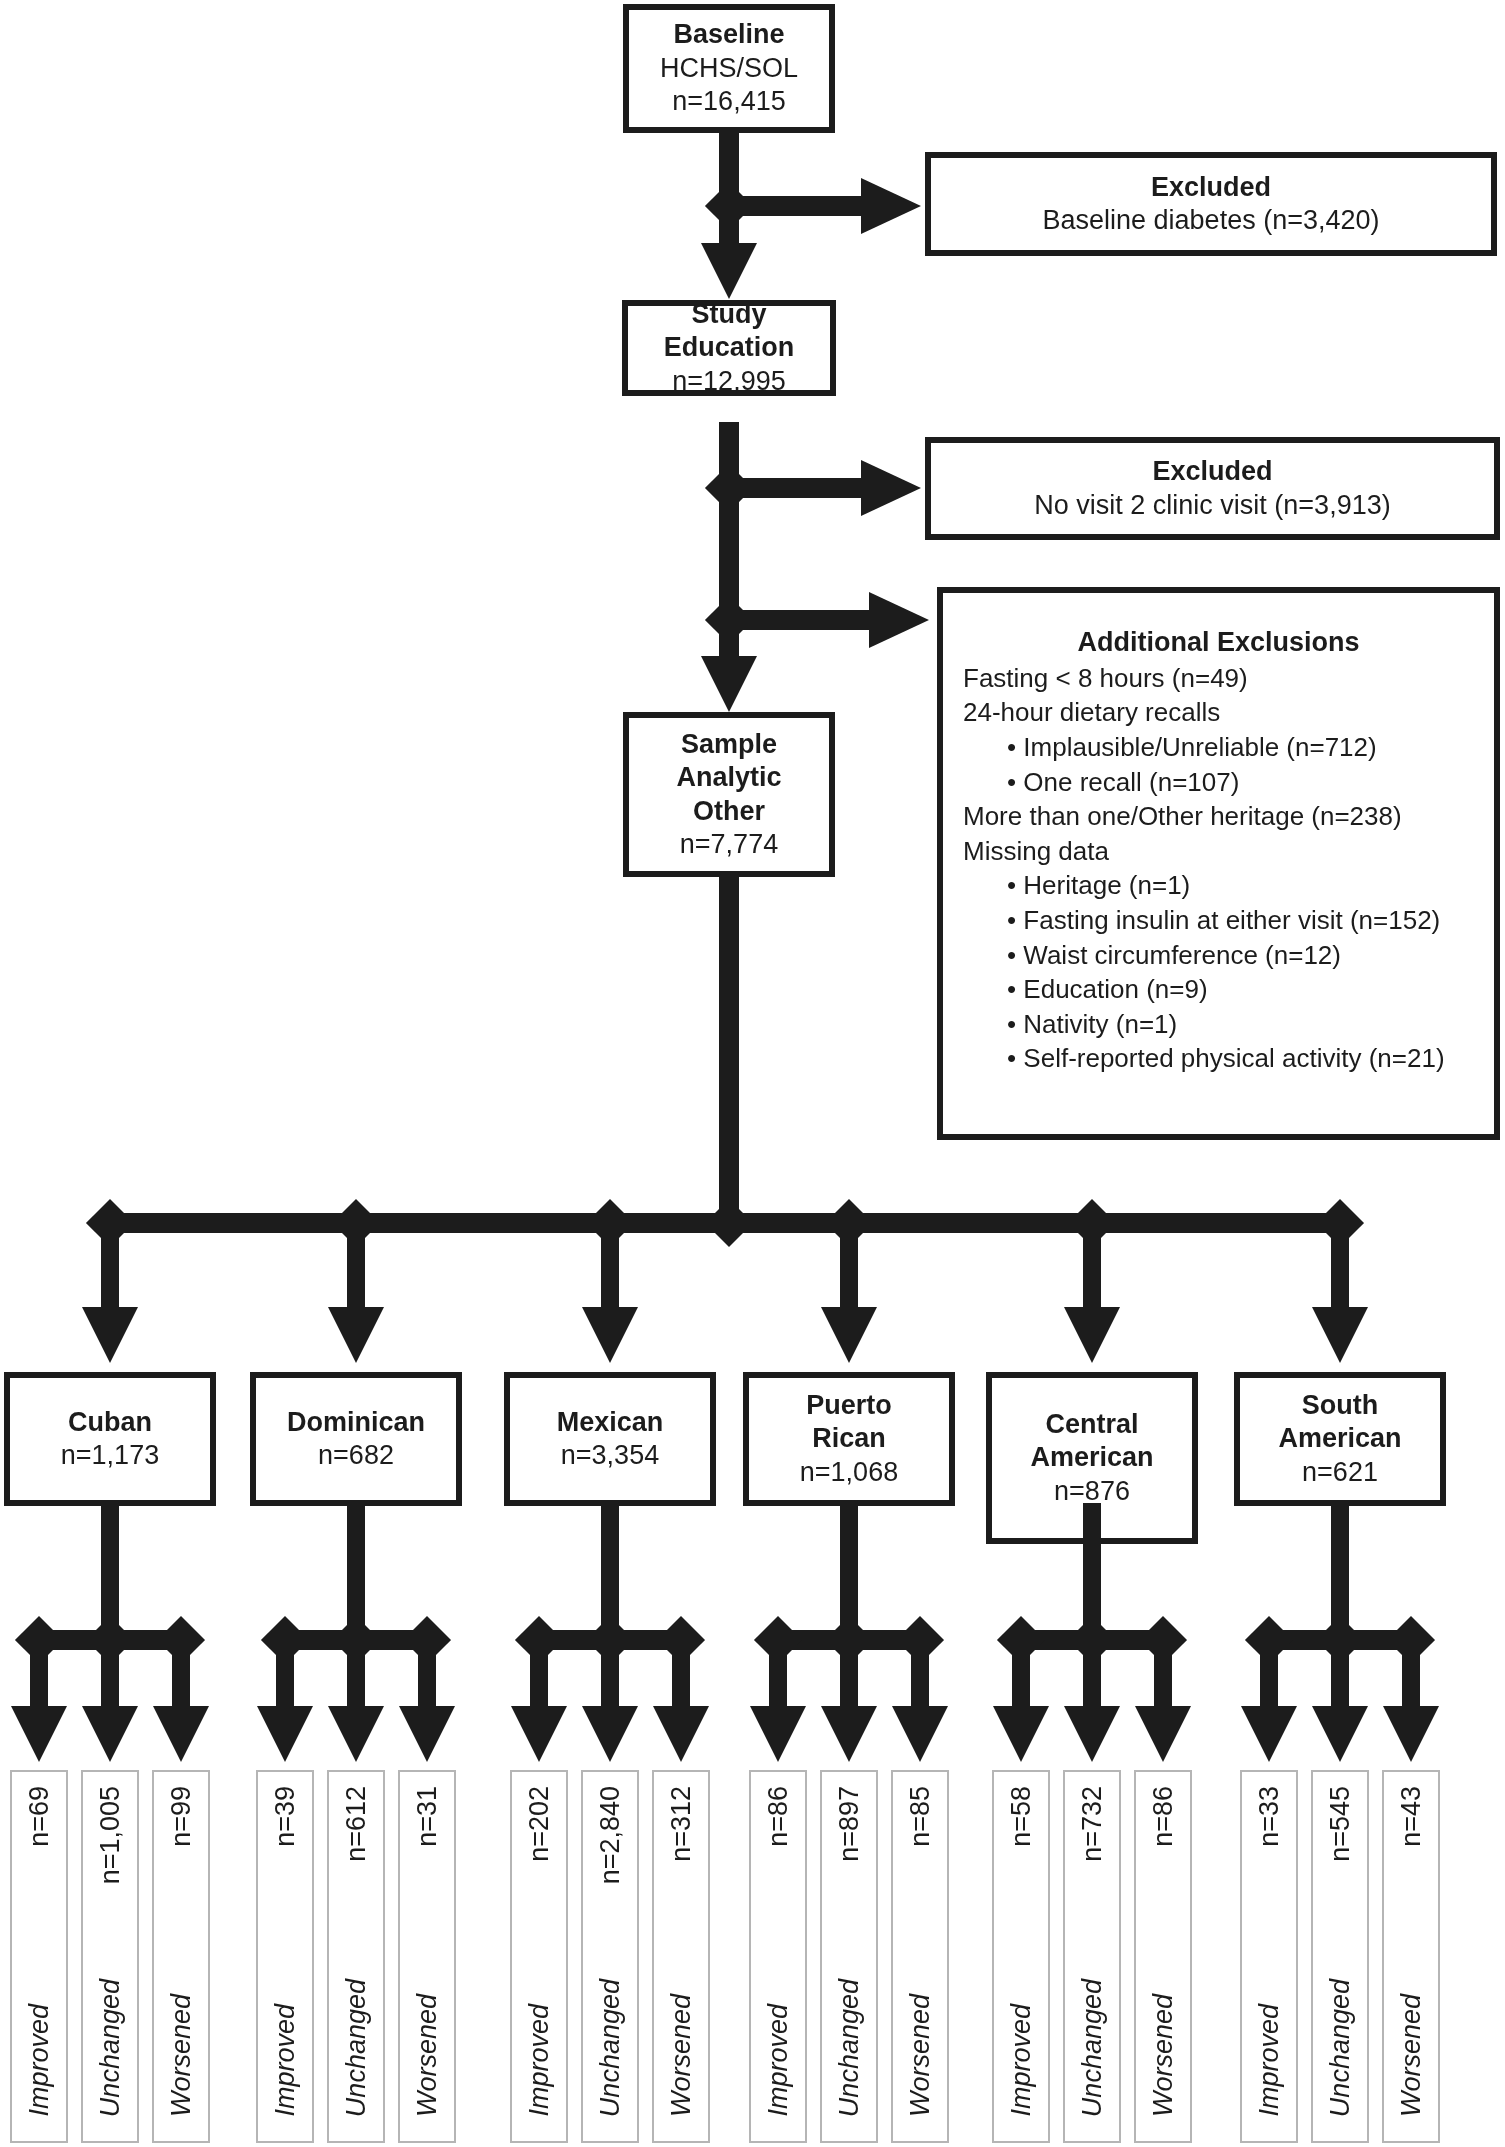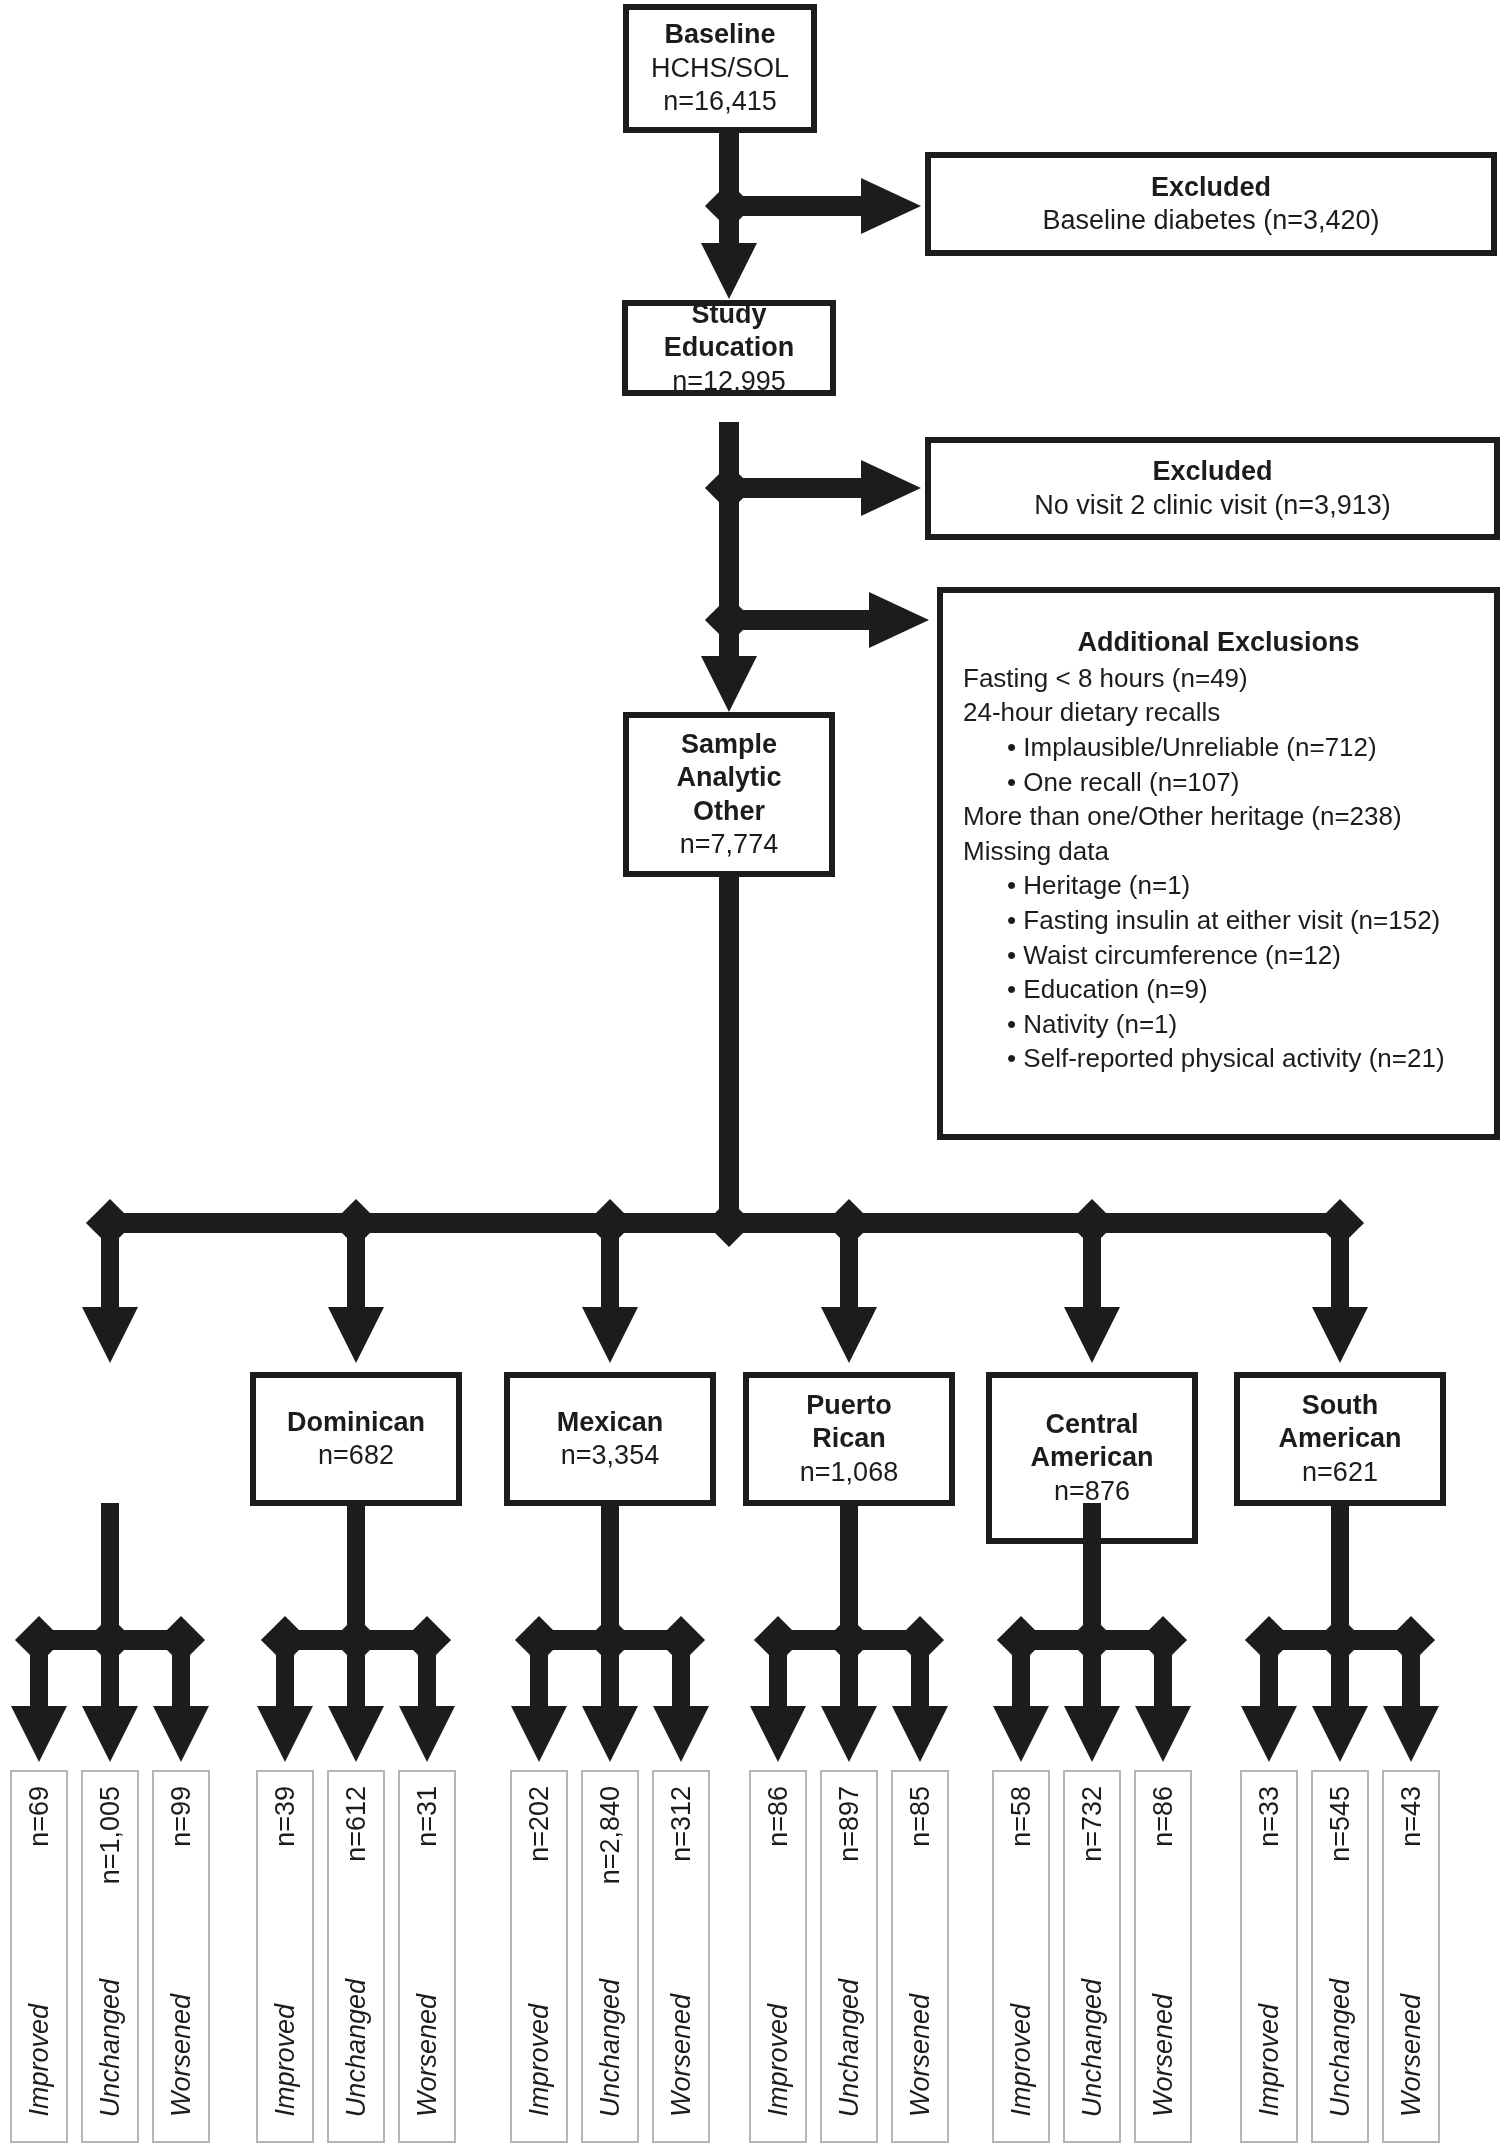--- a/index.html
+++ b/index.html
@@ -44,21 +44,21 @@
     padding:14px 0 24px 0;
   }
   .rot { writing-mode:vertical-rl; transform:rotate(180deg); font-size:27px; white-space:nowrap; }
   .rot.it { font-style:italic; }
 </style>
 </head>
 <body>
 
 <div class="canvas">
 
-  <div class="box" style="left:623px;top:4px;width:194px;height:129px">
+  <div class="box" style="left:623px;top:4px;width:212px;height:129px">
     <span class="bt">Baseline</span>
     <span class="bn">HCHS/SOL</span>
     <span class="bn">n=16,415</span>
   </div>
 
   <div class="vl" style="left:719px;top:131px;height:116px"></div>
   <div class="dm" style="left:712px;top:189px"></div>
   <div class="hl" style="left:729px;top:196px;width:132px"></div>
   <div class="ahr" style="left:861px;top:178px"></div>
   <div class="ahd" style="left:701px;top:243px"></div>
@@ -128,20 +128,24 @@
   <div class="vl2" style="left:840px;top:1233px;height:78px"></div>
   <div class="vl2" style="left:1083px;top:1233px;height:78px"></div>
   <div class="vl2" style="left:1331px;top:1233px;height:78px"></div>
   <div class="ahd" style="left:82px;top:1307px"></div>
   <div class="ahd" style="left:328px;top:1307px"></div>
   <div class="ahd" style="left:582px;top:1307px"></div>
   <div class="ahd" style="left:821px;top:1307px"></div>
   <div class="ahd" style="left:1064px;top:1307px"></div>
   <div class="ahd" style="left:1312px;top:1307px"></div>
 
+  <div class="box" style="left:4px;top:1372px;width:212px;height:134px">
+    <span class="bt pre">Cuban</span>
+    <span class="bn">n=1,173</span>
+  </div>
   <div class="vl2" style="left:101px;top:1503px;height:127px"></div>
   <div class="hl" style="left:34px;top:1630px;width:152px"></div>
   <div class="dm" style="left:22px;top:1623px"></div>
   <div class="dm" style="left:93px;top:1623px"></div>
   <div class="dm" style="left:164px;top:1623px"></div>
   <div class="vl2" style="left:30px;top:1648px;height:62px"></div>
   <div class="vl2" style="left:101px;top:1648px;height:62px"></div>
   <div class="vl2" style="left:172px;top:1648px;height:62px"></div>
   <div class="ahd" style="left:11px;top:1706px"></div>
   <div class="ahd" style="left:82px;top:1706px"></div>

